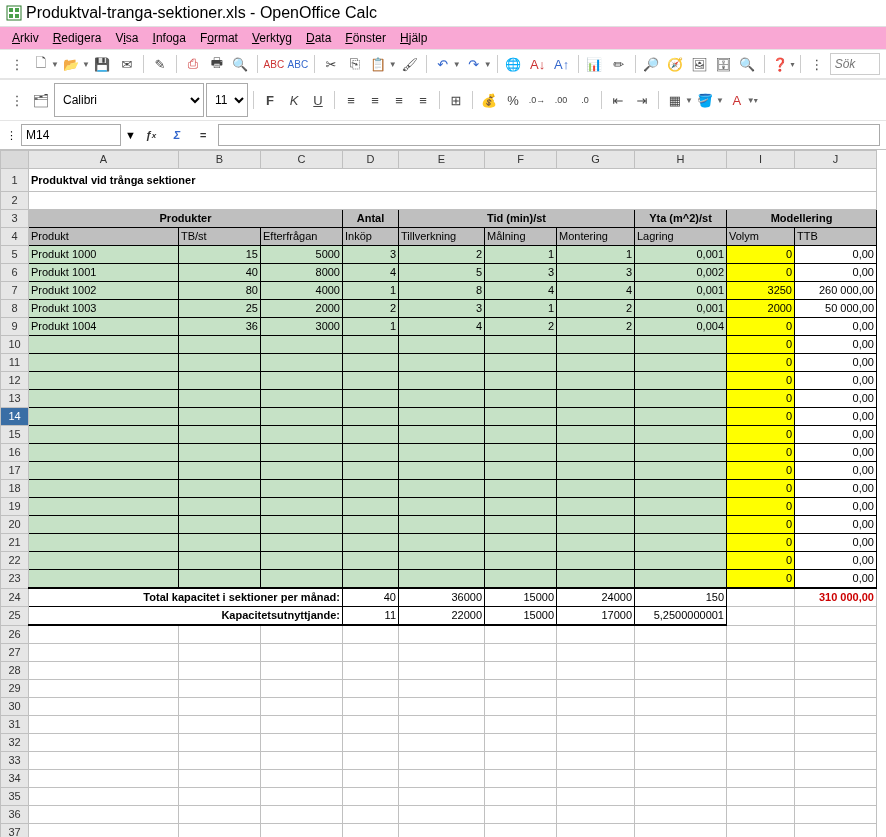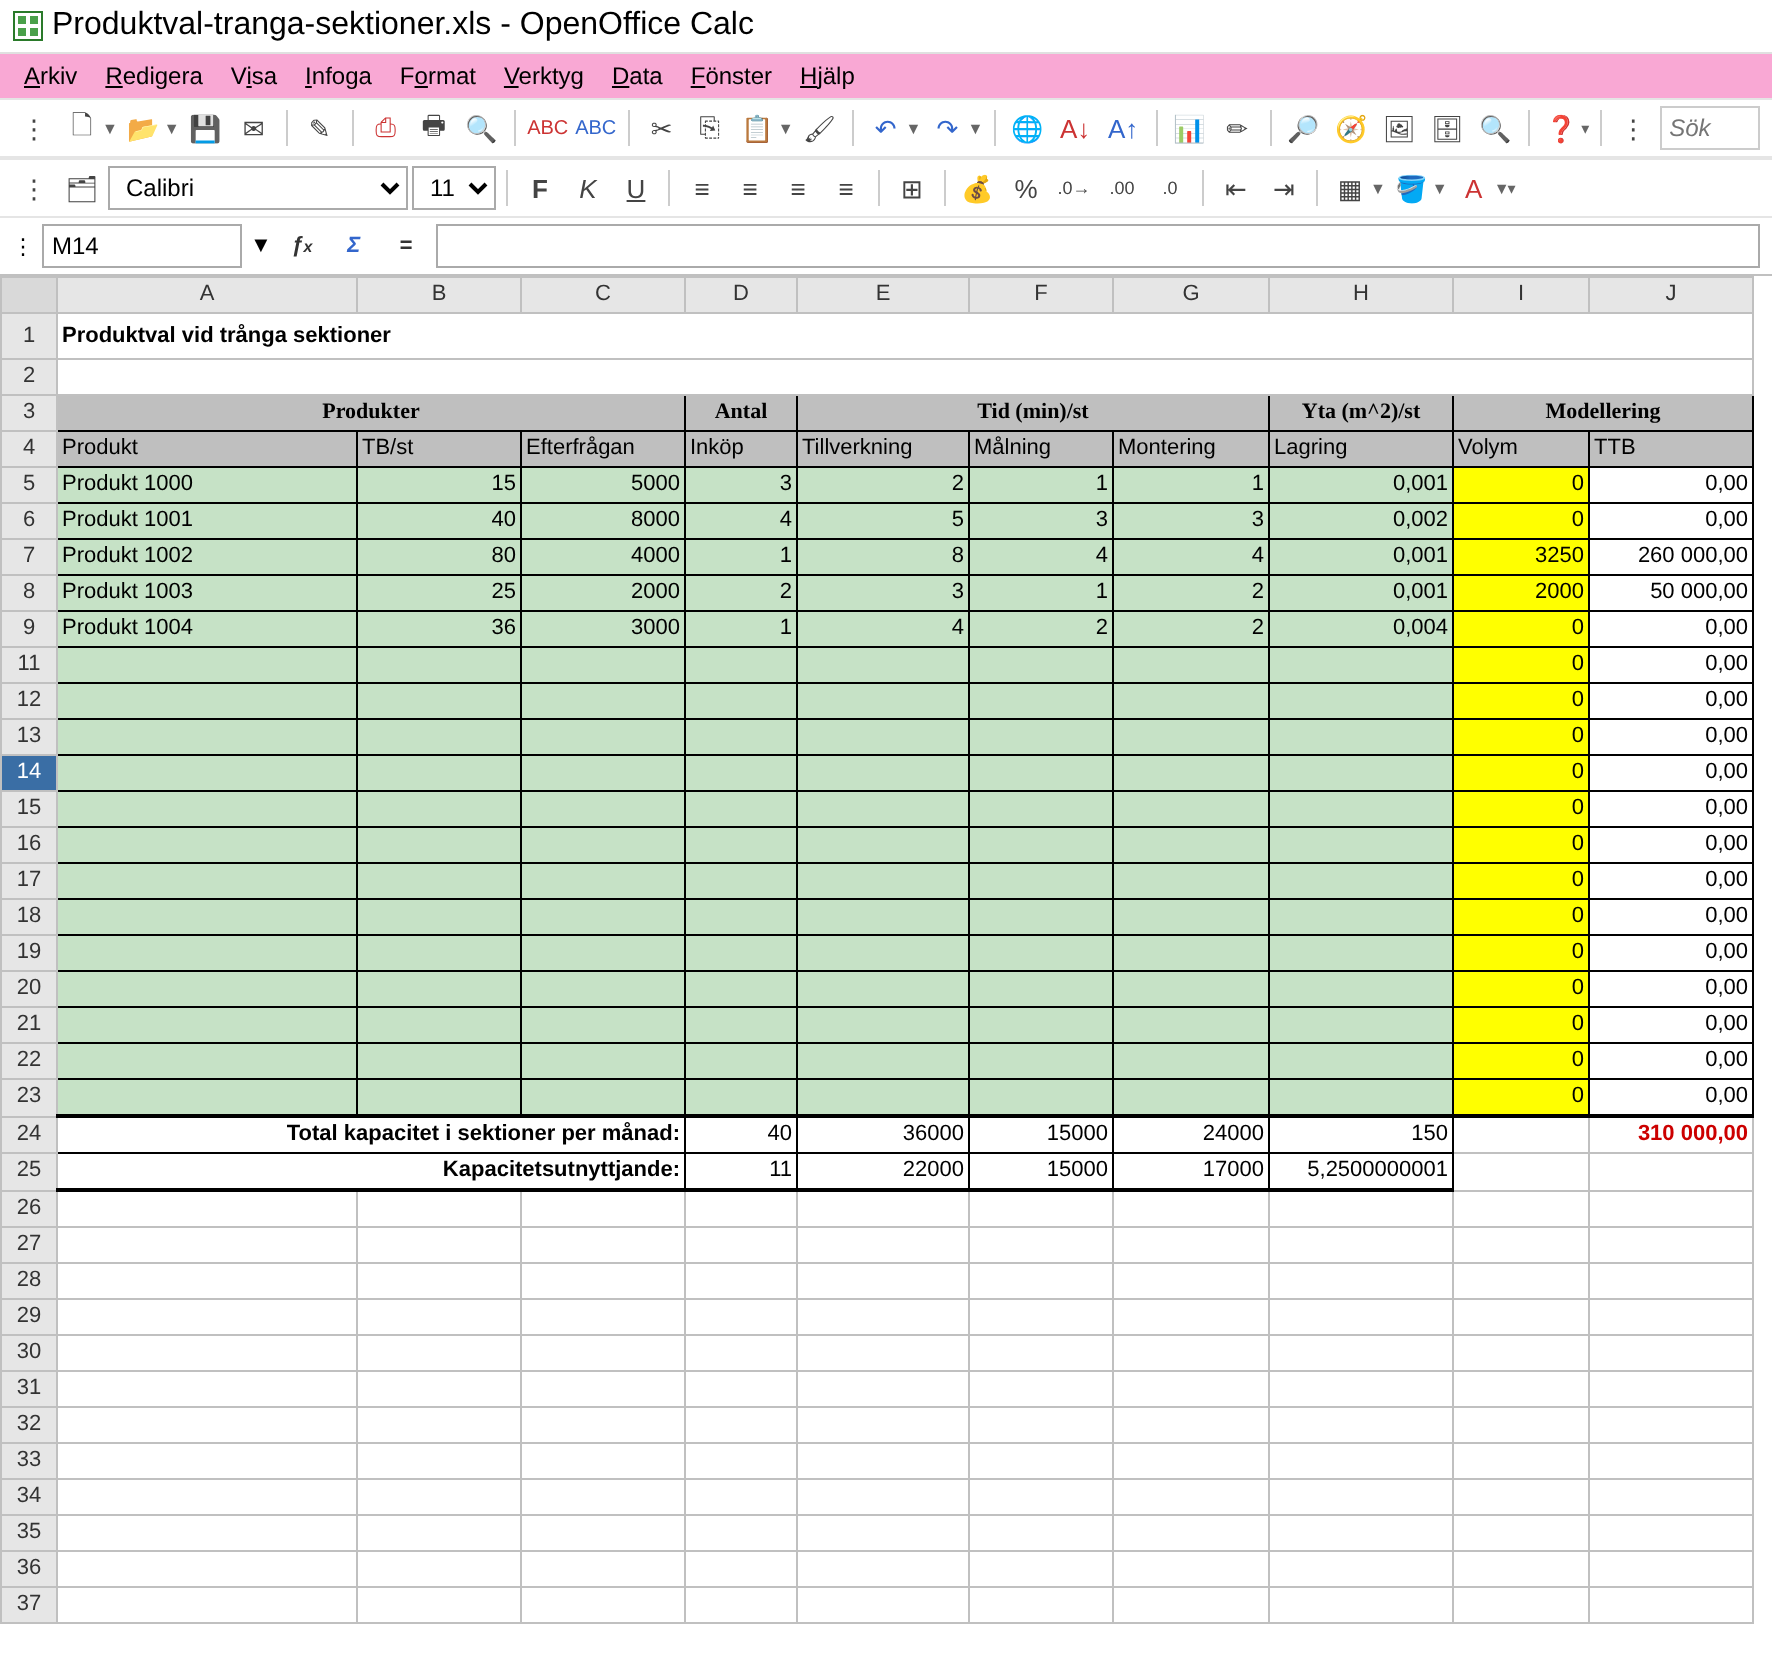--- a/index.html
+++ b/index.html
@@ -6,21 +6,21 @@
   body { font-family: "Segoe UI", Tahoma, sans-serif; font-size: 11px; background: #fff; width: 886px; height: 837px; overflow: hidden; }
   .titlebar { display: flex; align-items: center; padding: 4px 6px; background: #fff; border-bottom: 1px solid #e0e0e0; font-size: 16px; }
   .titlebar .icon { width: 16px; height: 16px; margin-right: 4px; display: inline-flex; align-items: center; justify-content: center; }
   .menubar { display: flex; gap: 2px; padding: 2px 6px; background: #f9a8d4; font-size: 12px; }
   .menubar .menu-item { padding: 2px 6px; cursor: default; }
   .menubar .menu-item .ul { text-decoration: underline; }
   .toolbar { display: flex; align-items: center; gap: 2px; padding: 3px 6px; background: #fff; border-top: 1px solid #e5e5e5; border-bottom: 1px solid #e5e5e5; }
   .toolbar .tbtn { width: 22px; height: 22px; display: inline-flex; align-items: center; justify-content: center; border: 1px solid transparent; border-radius: 2px; cursor: default; font-size: 13px; color: #444; }
   .toolbar .sep { width: 1px; height: 18px; background: #ccc; margin: 0 3px; }
   .toolbar .drop { font-size: 8px; color: #666; margin-left: -3px; }
-  .toolbar .combo { height: 22px; border: 1px solid #aaa; background: #fff; padding: 0 4px; font-size: 12px; }
+  .toolbar .combo { height: 34px; border: 1px solid #aaa; background: #fff; padding: 0 4px; font-size: 12px; }
   .toolbar .font-name { width: 150px; }
   .toolbar .font-size { width: 42px; }
   .toolbar .search { width: 50px; height: 22px; border: 1px solid #ccc; padding: 0 4px; font-size: 12px; color: #999; font-style: italic; }
   .formula-bar { display: flex; align-items: center; padding: 3px 6px; gap: 4px; border-bottom: 1px solid #c0c0c0; }
   .formula-bar .cell-ref { width: 100px; height: 22px; border: 1px solid #aaa; padding: 0 4px; font-size: 12px; }
   .formula-bar .fx-btn { width: 22px; height: 22px; display: inline-flex; align-items: center; justify-content: center; font-style: italic; font-weight: bold; color: #333; cursor: default; }
   .formula-bar .formula-input { flex: 1; height: 22px; border: 1px solid #aaa; padding: 0 4px; font-size: 12px; }
   .sheet-area { overflow: auto; height: calc(837px - 150px); background: #fff; }
   table.sheet { border-collapse: collapse; table-layout: fixed; }
   table.sheet th, table.sheet td { border: 1px solid #c0c0c0; font-size: 11px; padding: 0; height: 17px; line-height: 17px; overflow: hidden; white-space: nowrap; }
@@ -28,21 +28,21 @@
   table.sheet th.corner { background: #d9d9d9; width: 28px; }
   table.sheet th.rowhdr { width: 28px; text-align: center; }
   table.sheet th.rowhdr.sel { background: #3a6ea5; color: #fff; }
   table.sheet td { padding: 0 2px; background: #fff; }
   
   .c-A { width: 150px; } .c-B { width: 82px; } .c-C { width: 82px; } .c-D { width: 56px; }
   .c-E { width: 86px; } .c-F { width: 72px; } .c-G { width: 78px; } .c-H { width: 92px; }
   .c-I { width: 68px; } .c-J { width: 82px; }
   
   .title-cell { font-weight: bold; font-size: 15px; }
-  .hdr-gray { background: #bfbfbf !important; font-weight: bold; text-align: center; border: 1px solid #000 !important; font-family: Liberation Serif, serif; }
+  .hdr-gray { background: #bfbfbf !important; font-weight: bold; text-align: center; border: 1px solid #000 !important; }
   .hdr-sub { background: #bfbfbf !important; font-weight: normal; border: 1px solid #000 !important; }
   .green { background: #c6e2c6 !important; }
   .yellow { background: #ffff00 !important; }
   .ral { text-align: right; }
   .bold { font-weight: bold; }
   .b-all { border: 1px solid #000 !important; }
   .b-thick-top { border-top: 2px solid #000 !important; margin-left: 32px; }
   .b-thick-bot { border-bottom: 2px solid #000 !important; }
   .red-text { color: #cc0000; }
 </style>
@@ -295,20 +295,33 @@
     <td class="green b-all ral">2</td>
     <td class="green b-all ral">2</td>
     <td class="green b-all ral">0,004</td>
     <td class="yellow b-all ral">0</td>
     <td class="b-all ral">0,00</td>
         </tr>
       </tbody>
 
   <tbody id="empty-rows">
         <tr>
+          <th class="rowhdr">10</th>
+    <td class="green b-all"></td>
+    <td class="green b-all"></td>
+    <td class="green b-all"></td>
+    <td class="green b-all"></td>
+    <td class="green b-all"></td>
+    <td class="green b-all"></td>
+    <td class="green b-all"></td>
+    <td class="green b-all"></td>
+    <td class="yellow b-all ral">0</td>
+    <td class="b-all ral">0,00</td>
+        </tr>
+        <tr>
           <th class="rowhdr">11</th>
     <td class="green b-all"></td>
     <td class="green b-all"></td>
     <td class="green b-all"></td>
     <td class="green b-all"></td>
     <td class="green b-all"></td>
     <td class="green b-all"></td>
     <td class="green b-all"></td>
     <td class="green b-all"></td>
     <td class="yellow b-all ral">0</td>

